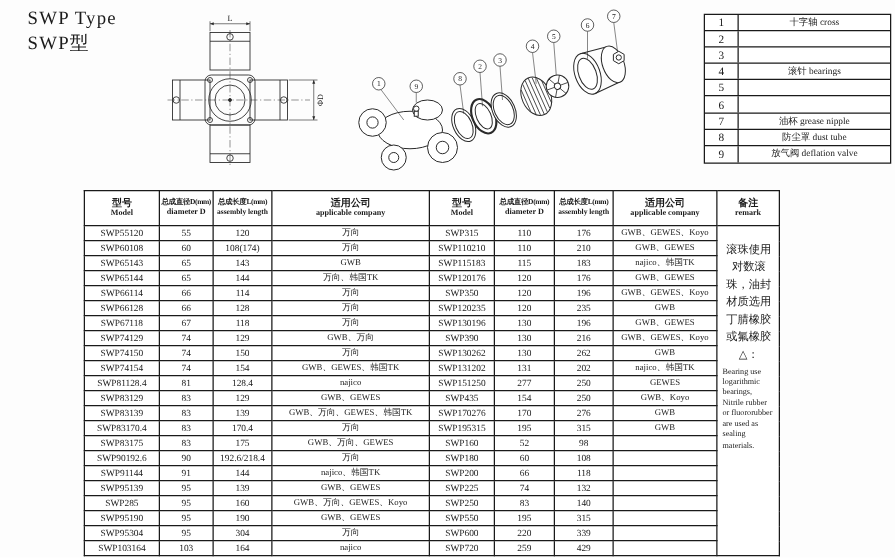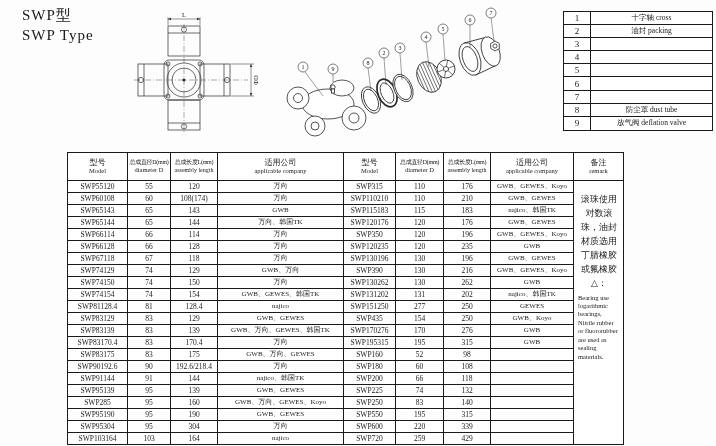--- a/index.html
+++ b/index.html
@@ -18,38 +18,38 @@
   .legend-label { flex:1; display:flex; align-items:center; justify-content:center; font-size:7.5px; white-space:nowrap; overflow:hidden;text-align:right; }
 
   
   .cross-drawing { position:absolute; left:122px; top:12px; }
   .exploded-drawing { position:absolute; left:278px; top:4px; }
   svg text { font-family:"Liberation Serif","DejaVu Serif",serif; fill:#1a1a1a; }
 
   
   .spec-table { position:absolute; left:67px; top:152px; border-collapse:collapse; table-layout:fixed; background:#fff; }
   .spec-table th, .spec-table td { border:1px solid #1a1a1a; font-weight:normal; text-align:center; vertical-align:middle; padding:0; overflow:hidden; white-space:nowrap; }
-  .spec-table thead th { height:28px; line-height:1.2; }
+  .spec-table thead th { height:28px; line-height:1.2;font-weight:bold; }
   .h-cn { font-size:8px; }
   .h-en { font-size:6.5px; }
   .spec-table thead th:nth-child(2) .h-cn, .spec-table thead th:nth-child(3) .h-cn,
   .spec-table thead th:nth-child(6) .h-cn, .spec-table thead th:nth-child(7) .h-cn { font-size:6px; letter-spacing:-0.3px; }
   .spec-table thead th:nth-child(3) .h-en, .spec-table thead th:nth-child(7) .h-en { font-size:6px; }
   .spec-table tbody td { height:11px; font-size:7.5px; line-height:11px; }
   .spec-table tbody td.company { font-size:7px; }
   .remark-cell { vertical-align:top !important; white-space:normal !important; padding:12px 3px 0 4px !important; }
   .remark-cn { font-size:9px; line-height:1.55; text-align:center; word-break:break-all; }
   .remark-en { font-size:6.5px; line-height:1.3; text-align:left; margin-top:3px; word-break:normal; }
 </style>
 </head>
 <body>
 
 <div class="page-title">
+  <div>SWP Type</div>
   <div>SWP型</div>
-  <div>SWP Type</div>
 </div>
 
 <svg class="cross-drawing" width="138" height="132" viewBox="0 0 138 132">
   <g stroke="#2a2a2a" fill="none" stroke-width="0.7">
 
     <path d="M62 12 V120 M12 68 H126" stroke-dasharray="6 2 1 2" stroke-width="0.4"></path>
 
     <rect x="46" y="14" width="32" height="30"></rect>
     <path d="M46 21 H78"></path>
     <circle cx="62" cy="17.5" r="2.6"></circle>
@@ -167,36 +167,37 @@
 </svg>
 
 <div class="legend">
   <div id="legend-body">
       <div class="legend-row">
         <span class="legend-num">1</span>
         <span class="legend-label">十字轴 cross</span>
       </div>
       <div class="legend-row">
         <span class="legend-num">2</span>
-        <span class="legend-label">油封 packing</span>
       </div>
       <div class="legend-row">
         <span class="legend-num">3</span>
       </div>
       <div class="legend-row">
         <span class="legend-num">4</span>
+        <span class="legend-label">滚针 bearings</span>
       </div>
       <div class="legend-row">
         <span class="legend-num">5</span>
       </div>
       <div class="legend-row">
         <span class="legend-num">6</span>
       </div>
       <div class="legend-row">
         <span class="legend-num">7</span>
+        <span class="legend-label">油杯 grease nipple</span>
       </div>
       <div class="legend-row">
         <span class="legend-num">8</span>
         <span class="legend-label">防尘罩 dust tube</span>
       </div>
       <div class="legend-row">
         <span class="legend-num">9</span>
         <span class="legend-label">放气阀 deflation valve</span>
       </div>
     </div>

